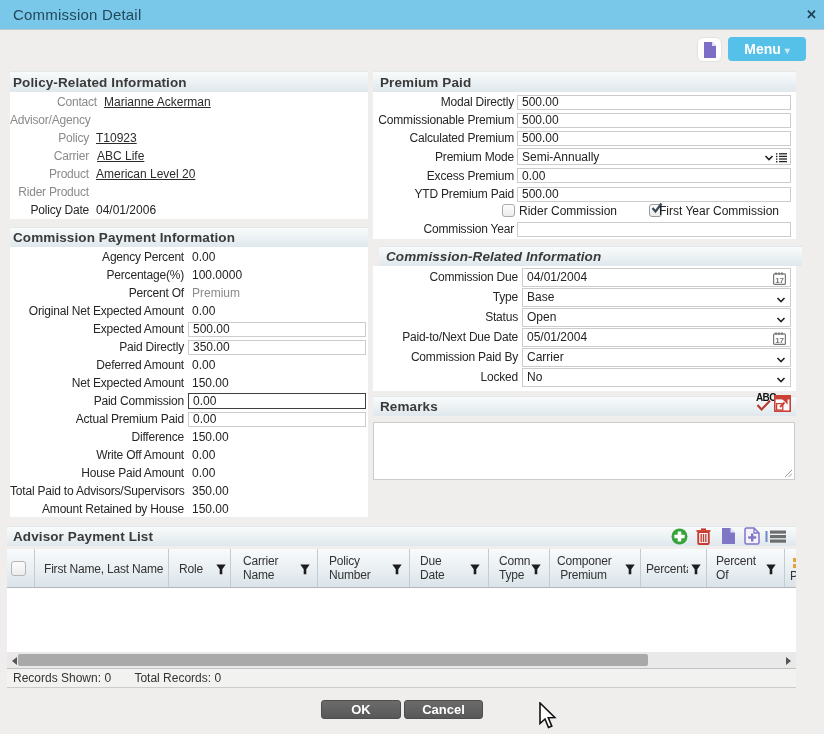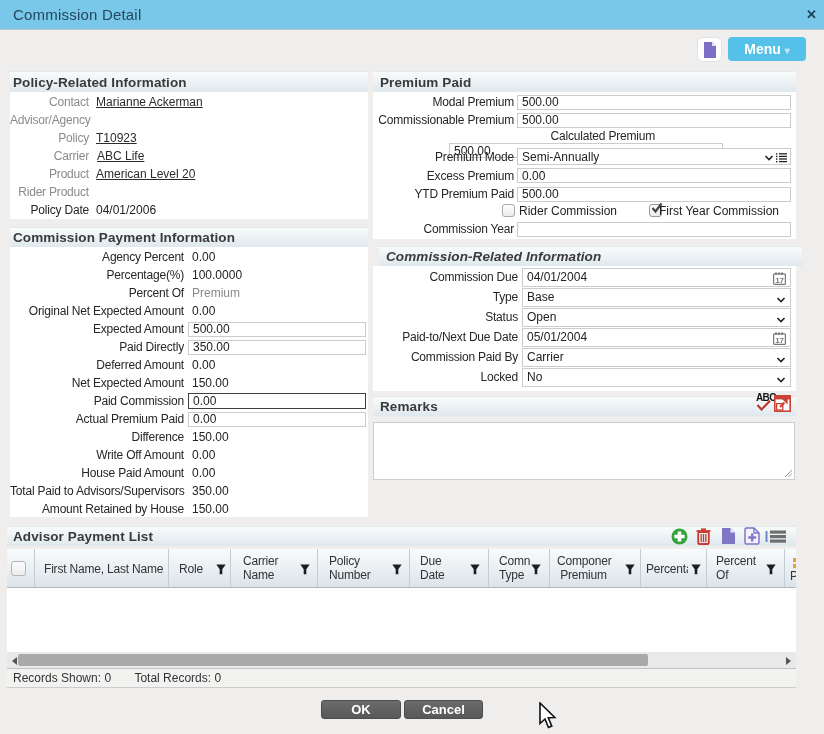--- a/index.html
+++ b/index.html
@@ -35,21 +35,21 @@
     <svg style="position:absolute; left:5px; top:3px;" width="14" height="18" viewBox="0 0 14 18">
       <path d="M1 1 L9 1 L13 5 L13 17 L1 17 Z" fill="#7d6fc5"></path>
       <path d="M9 1 L9 5 L13 5 Z" fill="#e8e5f5"></path>
     </svg>
   </div>
 <div class="menubtn">Menu <span class="car">▾</span></div>
 
 <div class="shead" style="left:10px; top:70.5px; width:358px; height:21.5px; line-height:21.5px;">Policy-Related Information</div>
 <div class="wbox" id="box1" style="left:10px; top:92px; width:358px; height:127px; padding-top:1px;">
   <div class="row" style="height:18px;">
-      <span class="lab" style="width:79px;">Contact</span>
+      <span class="lab" style="width:79px;margin-left:8px;">Contact</span>
       <a class="lnk" style="margin-left:7px;">Marianne Ackerman</a>
     </div>
   <div class="row" style="height:18px;">
       <span class="lab" style="width:79px;">Advisor/Agency</span>
     </div>
   <div class="row" style="height:18px;">
       <span class="lab" style="width:79px;">Policy</span>
       <a class="lnk" style="margin-left:7px;">T10923</a>
     </div>
   <div class="row" style="height:18px;">
@@ -129,28 +129,28 @@
     </div>
   <div class="row" style="height:18px;">
       <span class="lab dk" style="width:174px;">Amount Retained by House</span>
       <span class="val" style="margin-left:8px;">150.00</span>
     </div>
 </div>
 
 <div class="shead" style="left:373px; top:70.5px; width:423px; height:21.5px; line-height:21.5px; padding-left:7px;">Premium Paid</div>
 <div class="wbox" id="box3" style="left:373px; top:92px; width:423px; height:147px; padding-top:1px;">
   <div class="row" style="height:18px;">
-      <span class="lab dk" style="width:141px;">Modal Premium</span>
+      <span class="lab dk" style="width:141px;">Modal Directly</span>
       <span class="inp" style="margin-left:3px; width:274px; height:15px;">500.00</span>
     </div>
   <div class="row" style="height:18px;">
       <span class="lab dk" style="width:141px;">Commissionable Premium</span>
       <span class="inp" style="margin-left:3px; width:274px; height:15px;">500.00</span>
     </div>
-  <div class="row" style="height:18px;flex-direction:column;">
+  <div class="row" style="height:18px;">
       <span class="lab dk" style="width:141px;">Calculated Premium</span>
       <span class="inp" style="margin-left:3px; width:274px; height:15px;">500.00</span>
     </div>
   <div class="row" style="height:19px;">
       <span class="lab dk" style="width:141px;">Premium Mode</span>
       <span class="inp sel" style="margin-left:3px; width:274px; height:17px;">Semi-Annually<svg class="chev" style="right:16px; top:4px;" width="10" height="10" viewBox="0 0 10 10">
           <path d="M1.5 3 L5 6.5 L8.5 3" fill="none" stroke="#222" stroke-width="1.6"></path>
         </svg><svg style="position:absolute; right:3px; top:3px;" width="11" height="11" viewBox="0 0 11 11">
           <g stroke="#222" stroke-width="1.3">
             <line x1="3" y1="1.8" x2="11" y2="1.8"></line>

